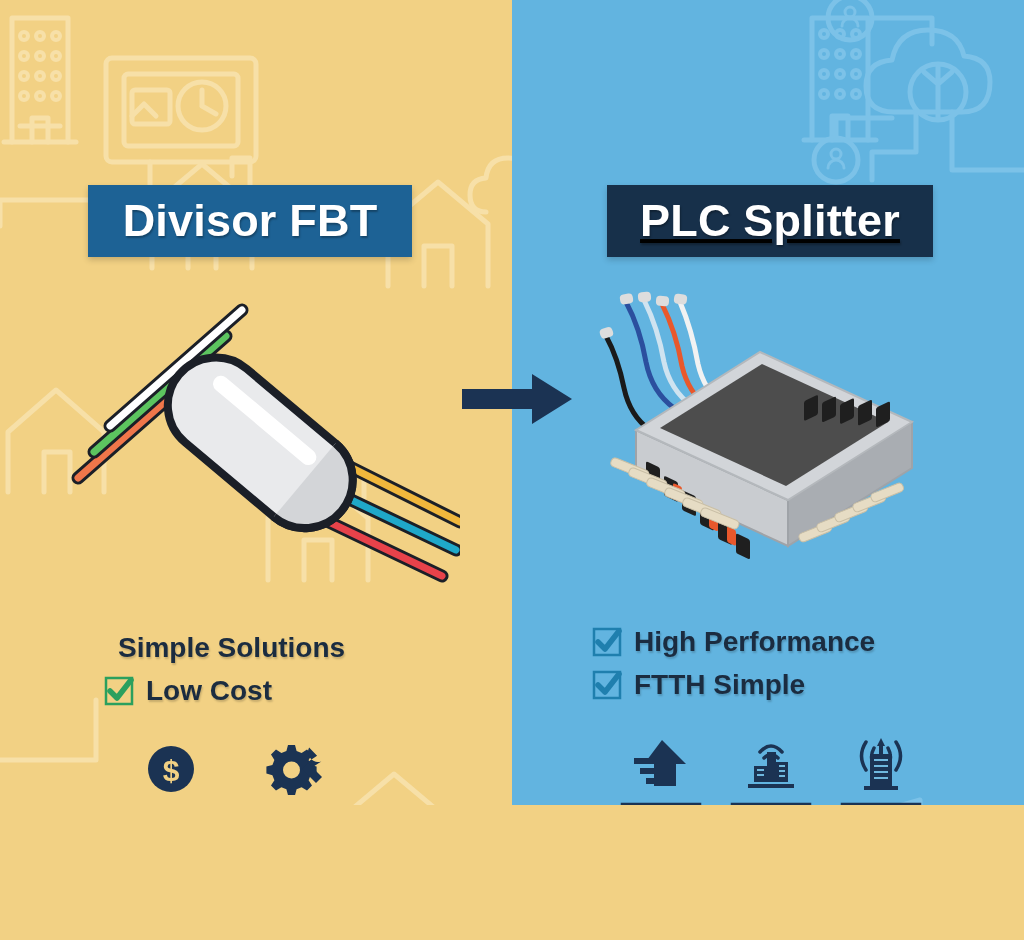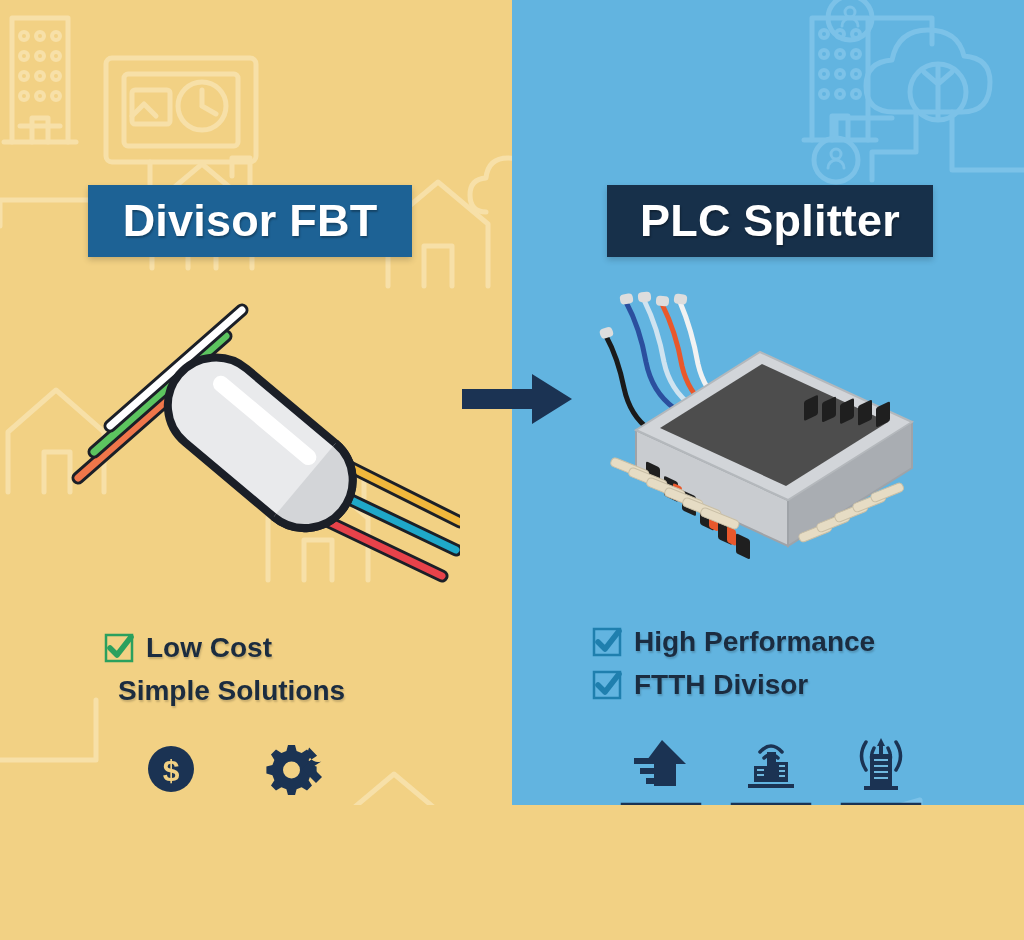--- a/index.html
+++ b/index.html
@@ -21,21 +21,21 @@
     position:absolute;display:flex;align-items:center;justify-content:center;
     box-shadow:0 3px 6px rgba(0,0,0,.18);
   }
   .banner span{
     color:#fff;font-weight:bold;letter-spacing:.2px;
     text-shadow:1px 2px 2px rgba(0,0,0,.30);
     white-space:nowrap;
   }
   #banner-left{left:88px;top:185px;width:324px;height:72px;background:#1d6295;}
   #banner-left span{font-size:45px;}
-  #banner-right{left:607px;top:185px;width:326px;height:72px;background:#17304a;}
+  #banner-right{left:607px;top:185px;width:326px;height:72px;background:#17304a;text-decoration:underline;}
   #banner-right span{font-size:45px;}
 
   
   #arrow{position:absolute;left:462px;top:372px;width:110px;height:54px;}
 
   
   #fbt-illustration{position:absolute;left:60px;top:290px;width:400px;height:310px;}
   #plc-illustration{position:absolute;left:592px;top:278px;width:330px;height:290px;}
 
   
@@ -155,29 +155,29 @@
       </g>
 
       <g transform="rotate(40 200 150)">
         <rect x="96" y="104" width="212" height="96" rx="48" fill="#e9eaec" stroke="#1b1f27" stroke-width="8"></rect>
         <path d="M260 104 a48 48 0 0 1 0 96" fill="#d3d5d8" stroke="#1b1f27" stroke-width="8"></path>
         <rect x="126" y="124" width="130" height="16" rx="8" fill="#ffffff"></rect>
       </g>
     </svg>
 
     <div class="features" id="features-left">
+      <div class="feature-row no-box">
+        <span class="label">Simple Solutions</span>
+      </div>
       <div class="feature-row">
         <svg width="30" height="30" viewBox="0 0 30 30">
           <rect x="2" y="2" width="26" height="26" fill="none" stroke="#2ba05e" stroke-width="2.5"></rect>
           <path d="M6 15 L13 22 L27 4" fill="none" stroke="#2ba05e" stroke-width="5.5" stroke-linecap="round" stroke-linejoin="round"></path>
         </svg>
         <span class="label">Low Cost</span>
-      </div>
-      <div class="feature-row no-box">
-        <span class="label">Simple Solutions</span>
       </div>
     </div>
 
     <div class="icon-row" id="icons-left">
       <div class="icon-cell">
         <div class="icon-top">
           <svg width="52" height="52" viewBox="0 0 52 52">
             <circle cx="26" cy="26" r="23" fill="#1b3353"></circle>
             <text x="26" y="38" text-anchor="middle" font-size="30" font-weight="bold" font-family="Liberation Sans, sans-serif" fill="#f2d184">$</text>
           </svg>
@@ -375,21 +375,21 @@
           <rect x="2" y="2" width="26" height="26" fill="none" stroke="#1f7fae" stroke-width="2.5"></rect>
           <path d="M6 15 L13 22 L27 4" fill="none" stroke="#1f7fae" stroke-width="5.5" stroke-linecap="round" stroke-linejoin="round"></path>
         </svg>
         <span class="label">High Performance</span>
       </div>
       <div class="feature-row">
         <svg width="30" height="30" viewBox="0 0 30 30">
           <rect x="2" y="2" width="26" height="26" fill="none" stroke="#1f7fae" stroke-width="2.5"></rect>
           <path d="M6 15 L13 22 L27 4" fill="none" stroke="#1f7fae" stroke-width="5.5" stroke-linecap="round" stroke-linejoin="round"></path>
         </svg>
-        <span class="label">FTTH Divisor</span>
+        <span class="label">FTTH Simple</span>
       </div>
     </div>
 
     <div class="icon-row" id="icons-right" style="left:108px;">
 
       <div class="icon-cell">
         <div class="icon-top">
           <svg width="58" height="56" viewBox="0 0 58 56">
             <g fill="#1b3353">
               <path d="M30 4 L54 28 L44 28 L44 50 L22 50 L22 28 L12 28 Z"></path>

